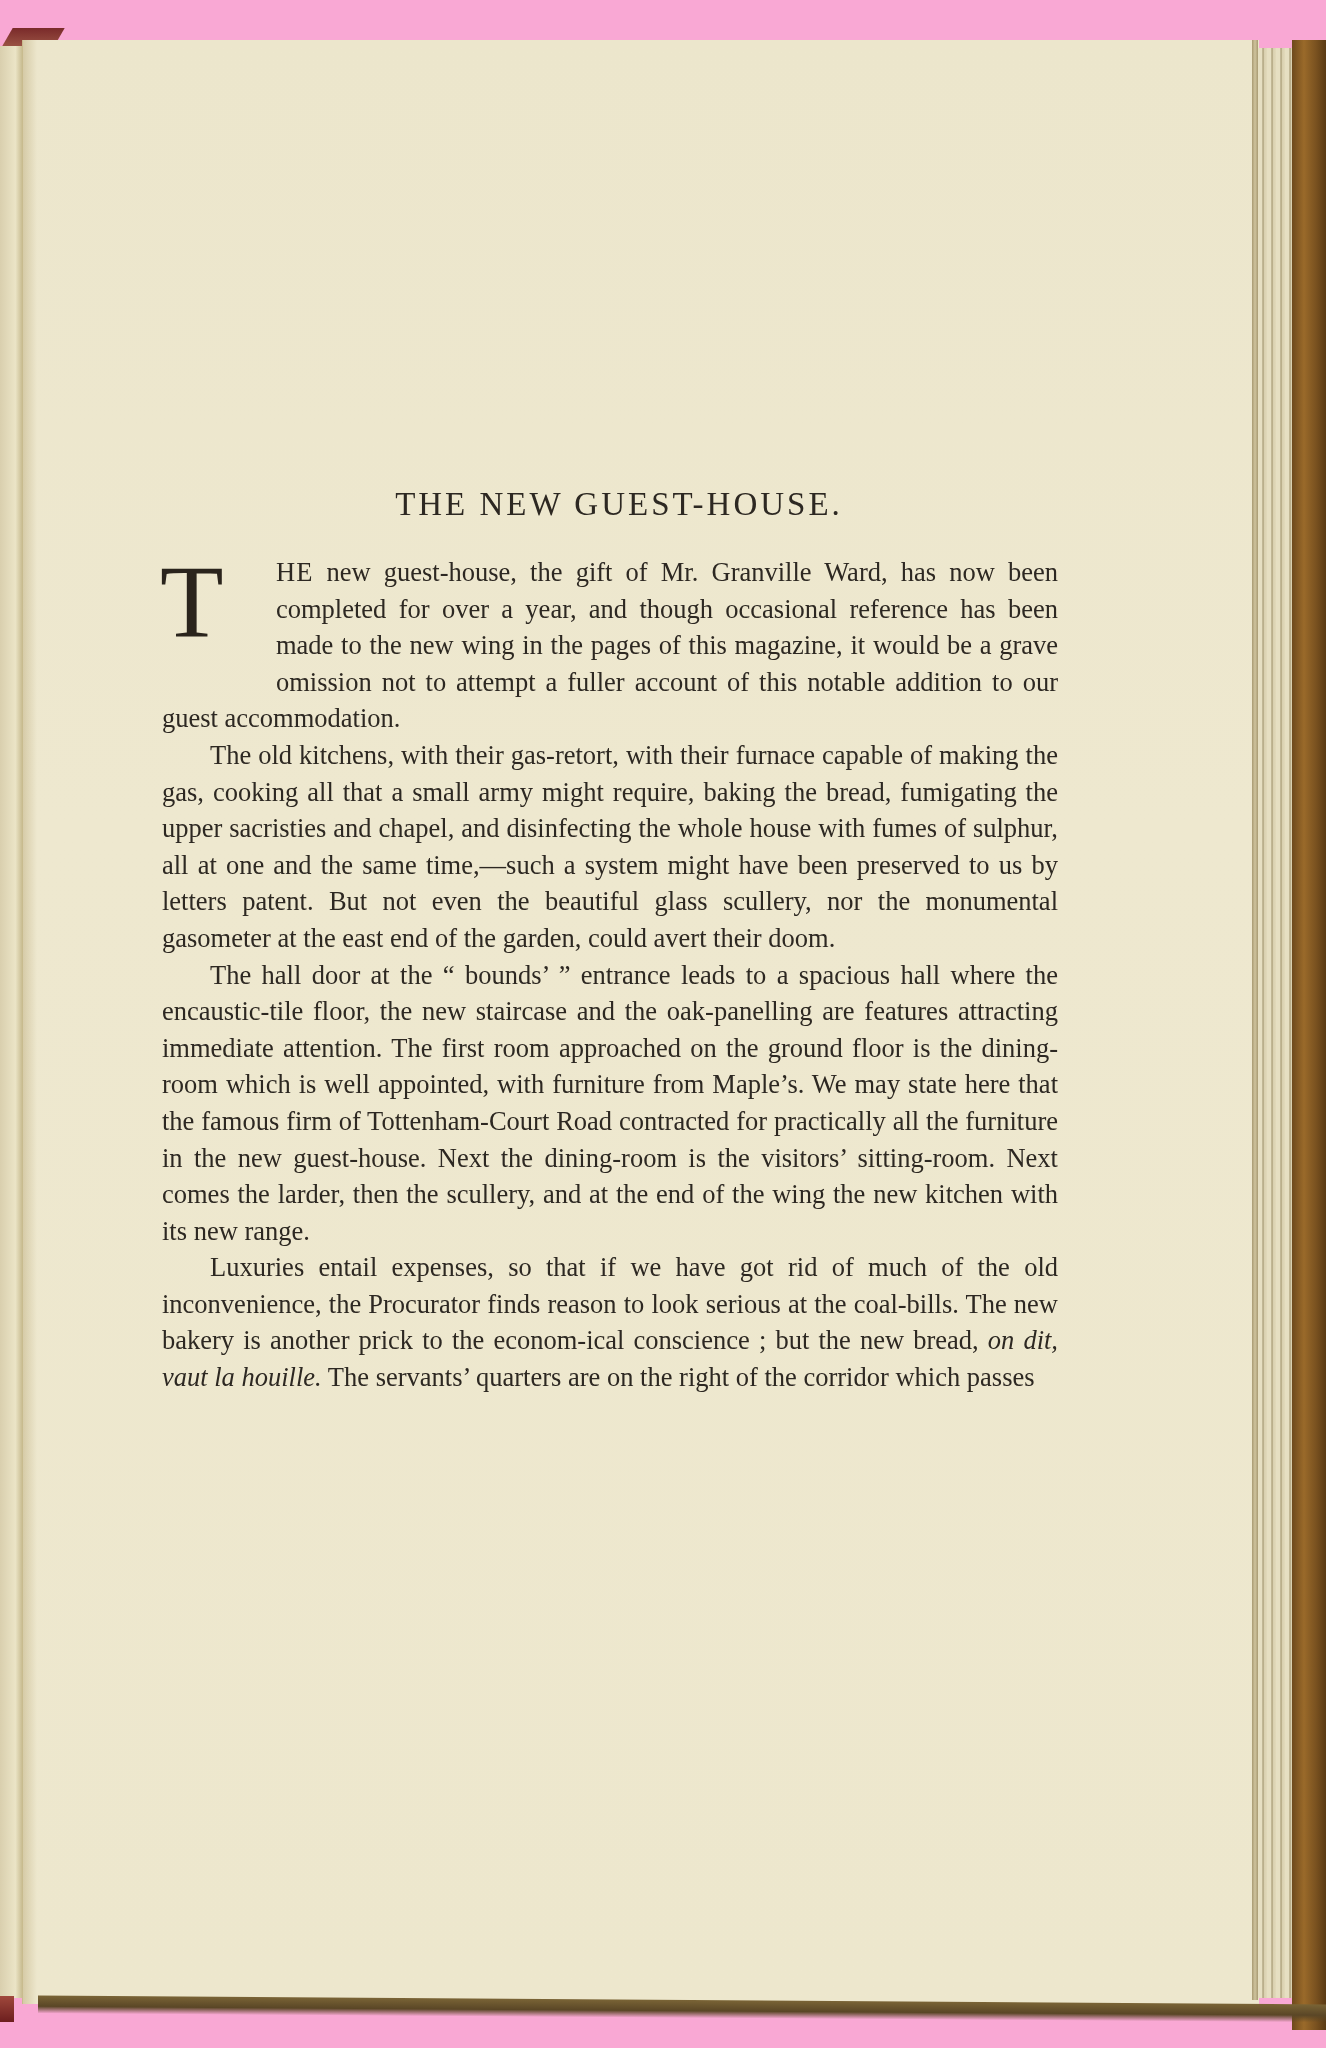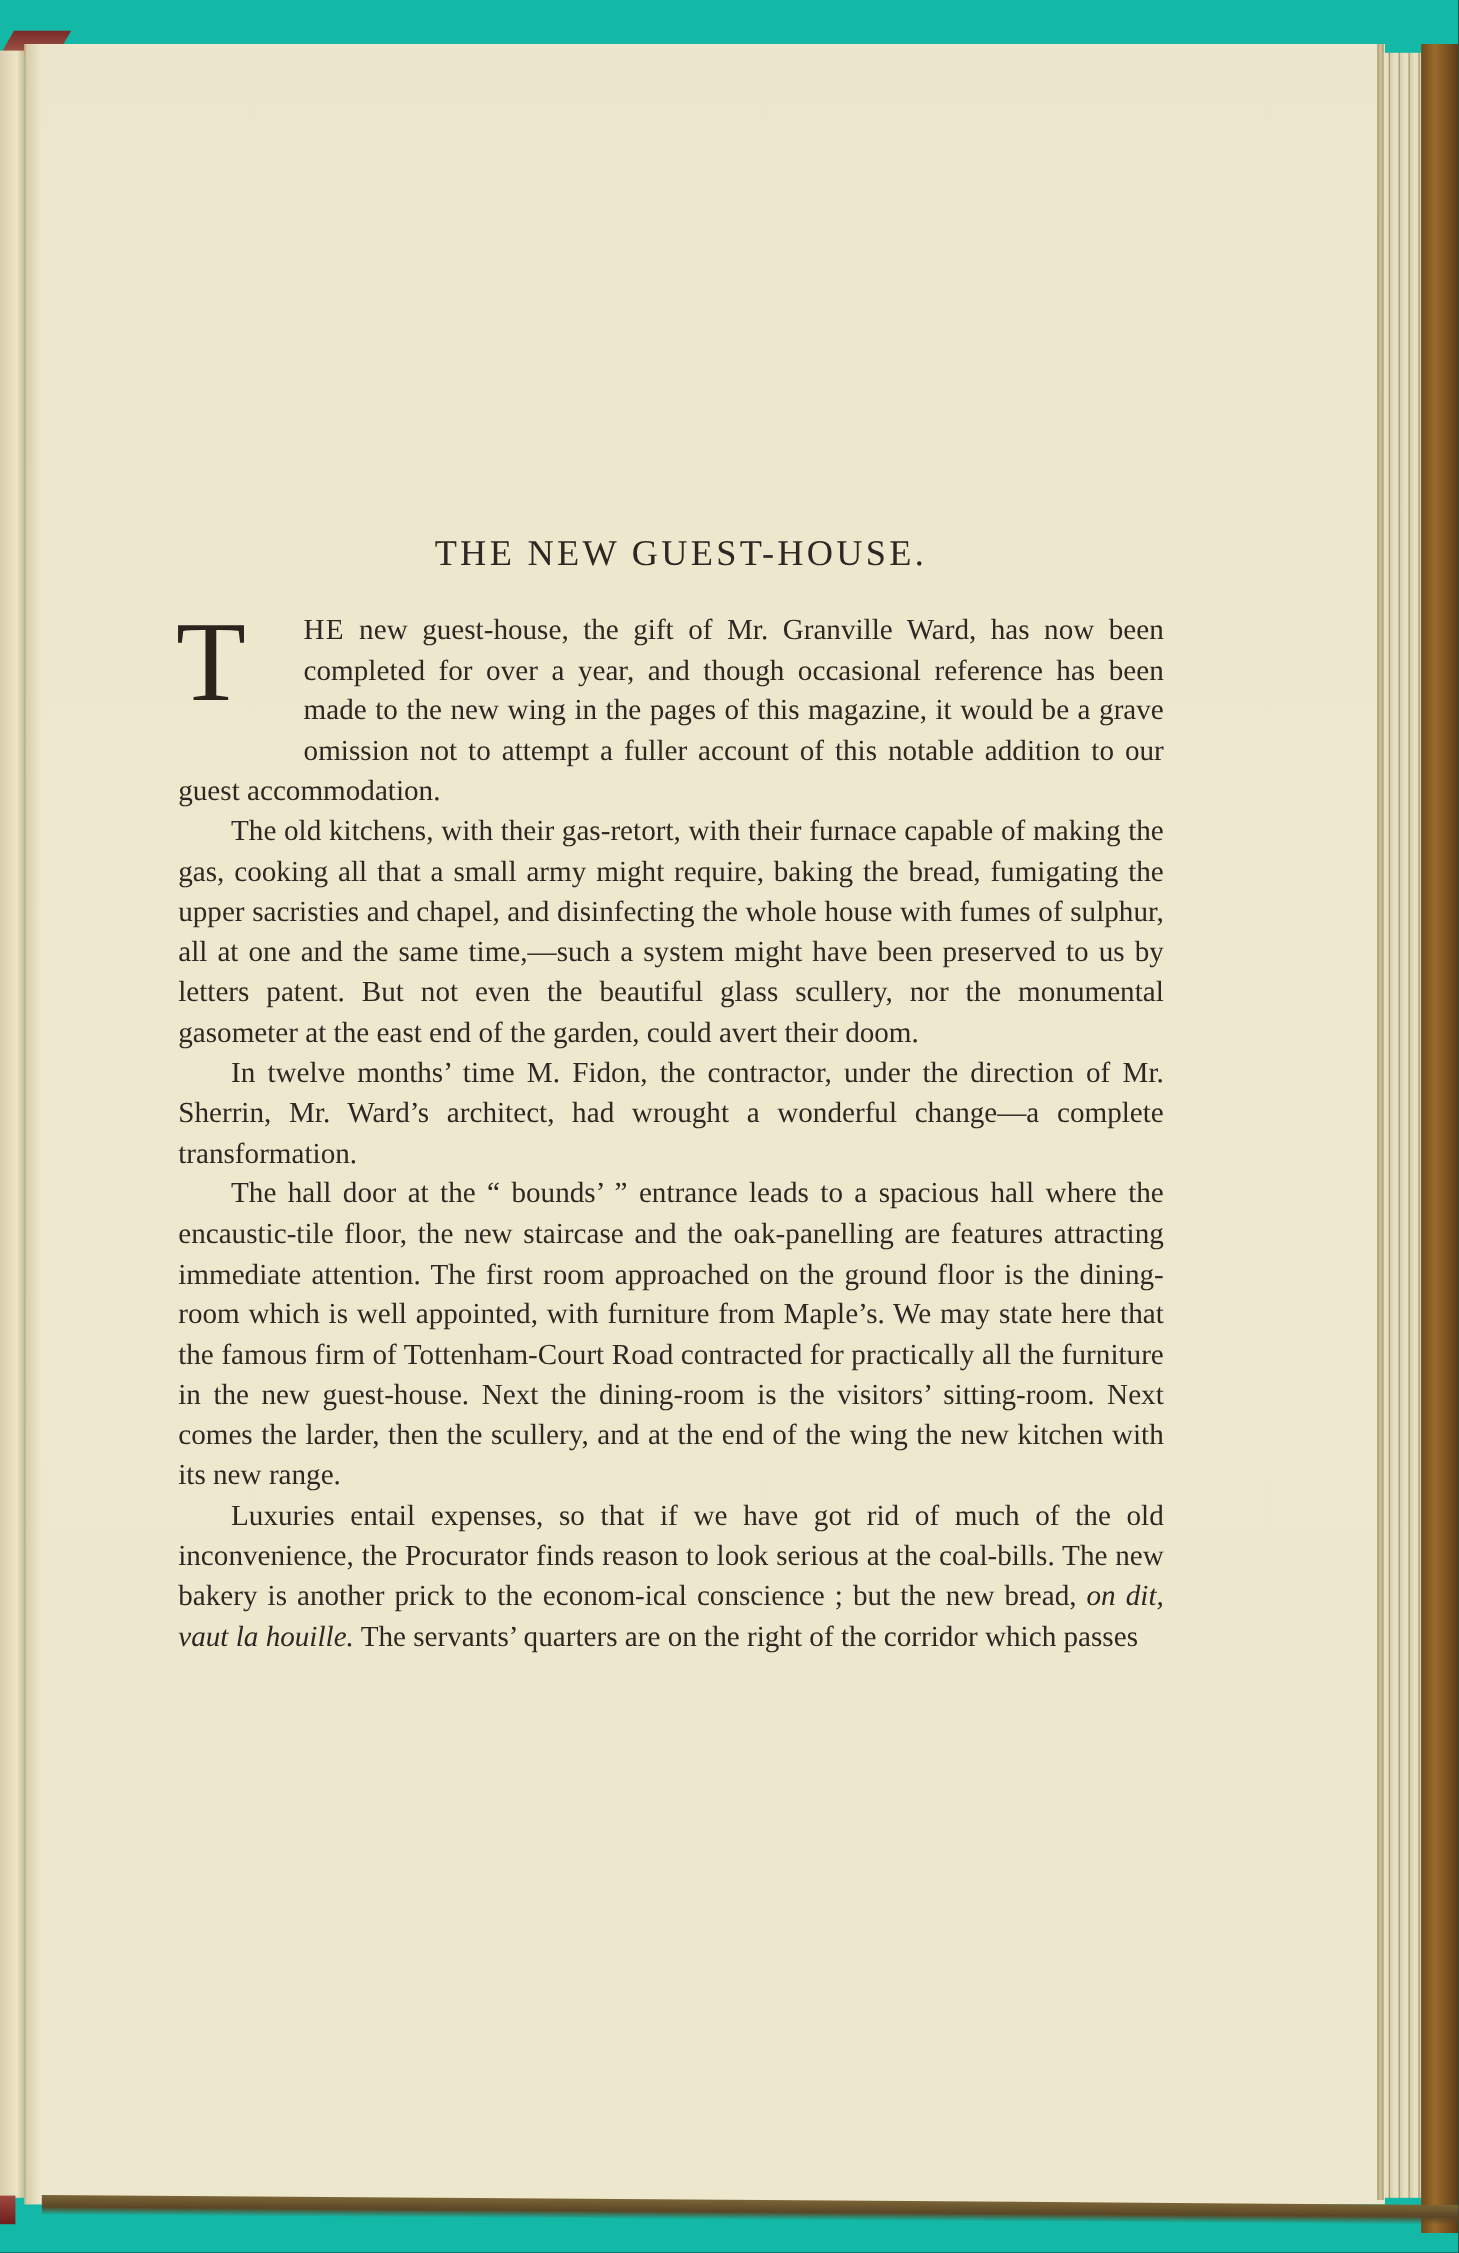--- a/index.html
+++ b/index.html
@@ -7,21 +7,21 @@
     padding: 0;
     width: 1326px;
     height: 2048px;
     overflow: hidden;
     background: #0d0d12;
   }
   .scene {
     position: relative;
     width: 1326px;
     height: 2048px;
-    background: #14b8a6;
+    background: #f9a8d4;
   }
   .left-leaf {
     position: absolute;
     left: 0; top: 46px;
     width: 22px; height: 1952px;
     background: linear-gradient(90deg, #d9cfae 0%, #ebe4c6 70%, #c9bd92 100%);
   }
   .left-cover-top {
     position: absolute;
     left: 0; top: 28px;
@@ -136,20 +136,19 @@
   <div class="right-cover"></div>
   <div class="bottom-cover-edge"></div>
 
   <div class="text-block">
     <h1 class="title">THE NEW GUEST-HOUSE.</h1>
 
     <p class="para first"><span class="dropcap">T</span><span class="smallcaps">HE</span><span> new guest-house, the gift of Mr. Granville Ward, has now been completed for over a year, and though occasional reference has been made to the new wing in the pages of this magazine, it would be a grave omission not to attempt a fuller account of this notable addition to our guest accommodation.</span></p>
 
     <p class="para">The old kitchens, with their gas-retort, with their furnace capable of making the gas, cooking all that a small army might require, baking the bread, fumigating the upper sacristies and chapel, and disinfecting the whole house with fumes of sulphur, all at one and the same time,—such a system might have been preserved to us by letters patent.  But not even the beautiful glass scullery, nor the monumental gasometer at the east end of the garden, could avert their doom.</p>
 
-    <p class="para">In twelve months’ time M. Fidon, the contractor, under the direction of Mr. Sherrin, Mr. Ward’s architect, had wrought a wonderful change—a complete transformation.</p>
 
 
     <p class="para">The hall door at the “ bounds’ ” entrance leads to a spacious hall where the encaustic-tile floor, the new staircase and the oak-panelling are features attracting immediate attention.  The first room approached on the ground floor is the dining-room which is well appointed, with furniture from Maple’s.  We may state here that the famous firm of Tottenham-Court Road contracted for practically all the furniture in the new guest-house.  Next the dining-room is the visitors’ sitting-room.  Next comes the larder, then the scullery, and at the end of the wing the new kitchen with its new range.</p>
 
     <p class="para"><span>Luxuries entail expenses, so that if we have got rid of much of the old inconvenience, the Procurator finds reason to look serious at the coal-bills.  The new bakery is another prick to the econom-ical conscience ; but the new bread, </span><span class="foreign">on dit, vaut la houille.</span><span>  The servants’ quarters are on the right of the corridor which passes</span></p>
   </div>
 </div>
 
 </body></html>

